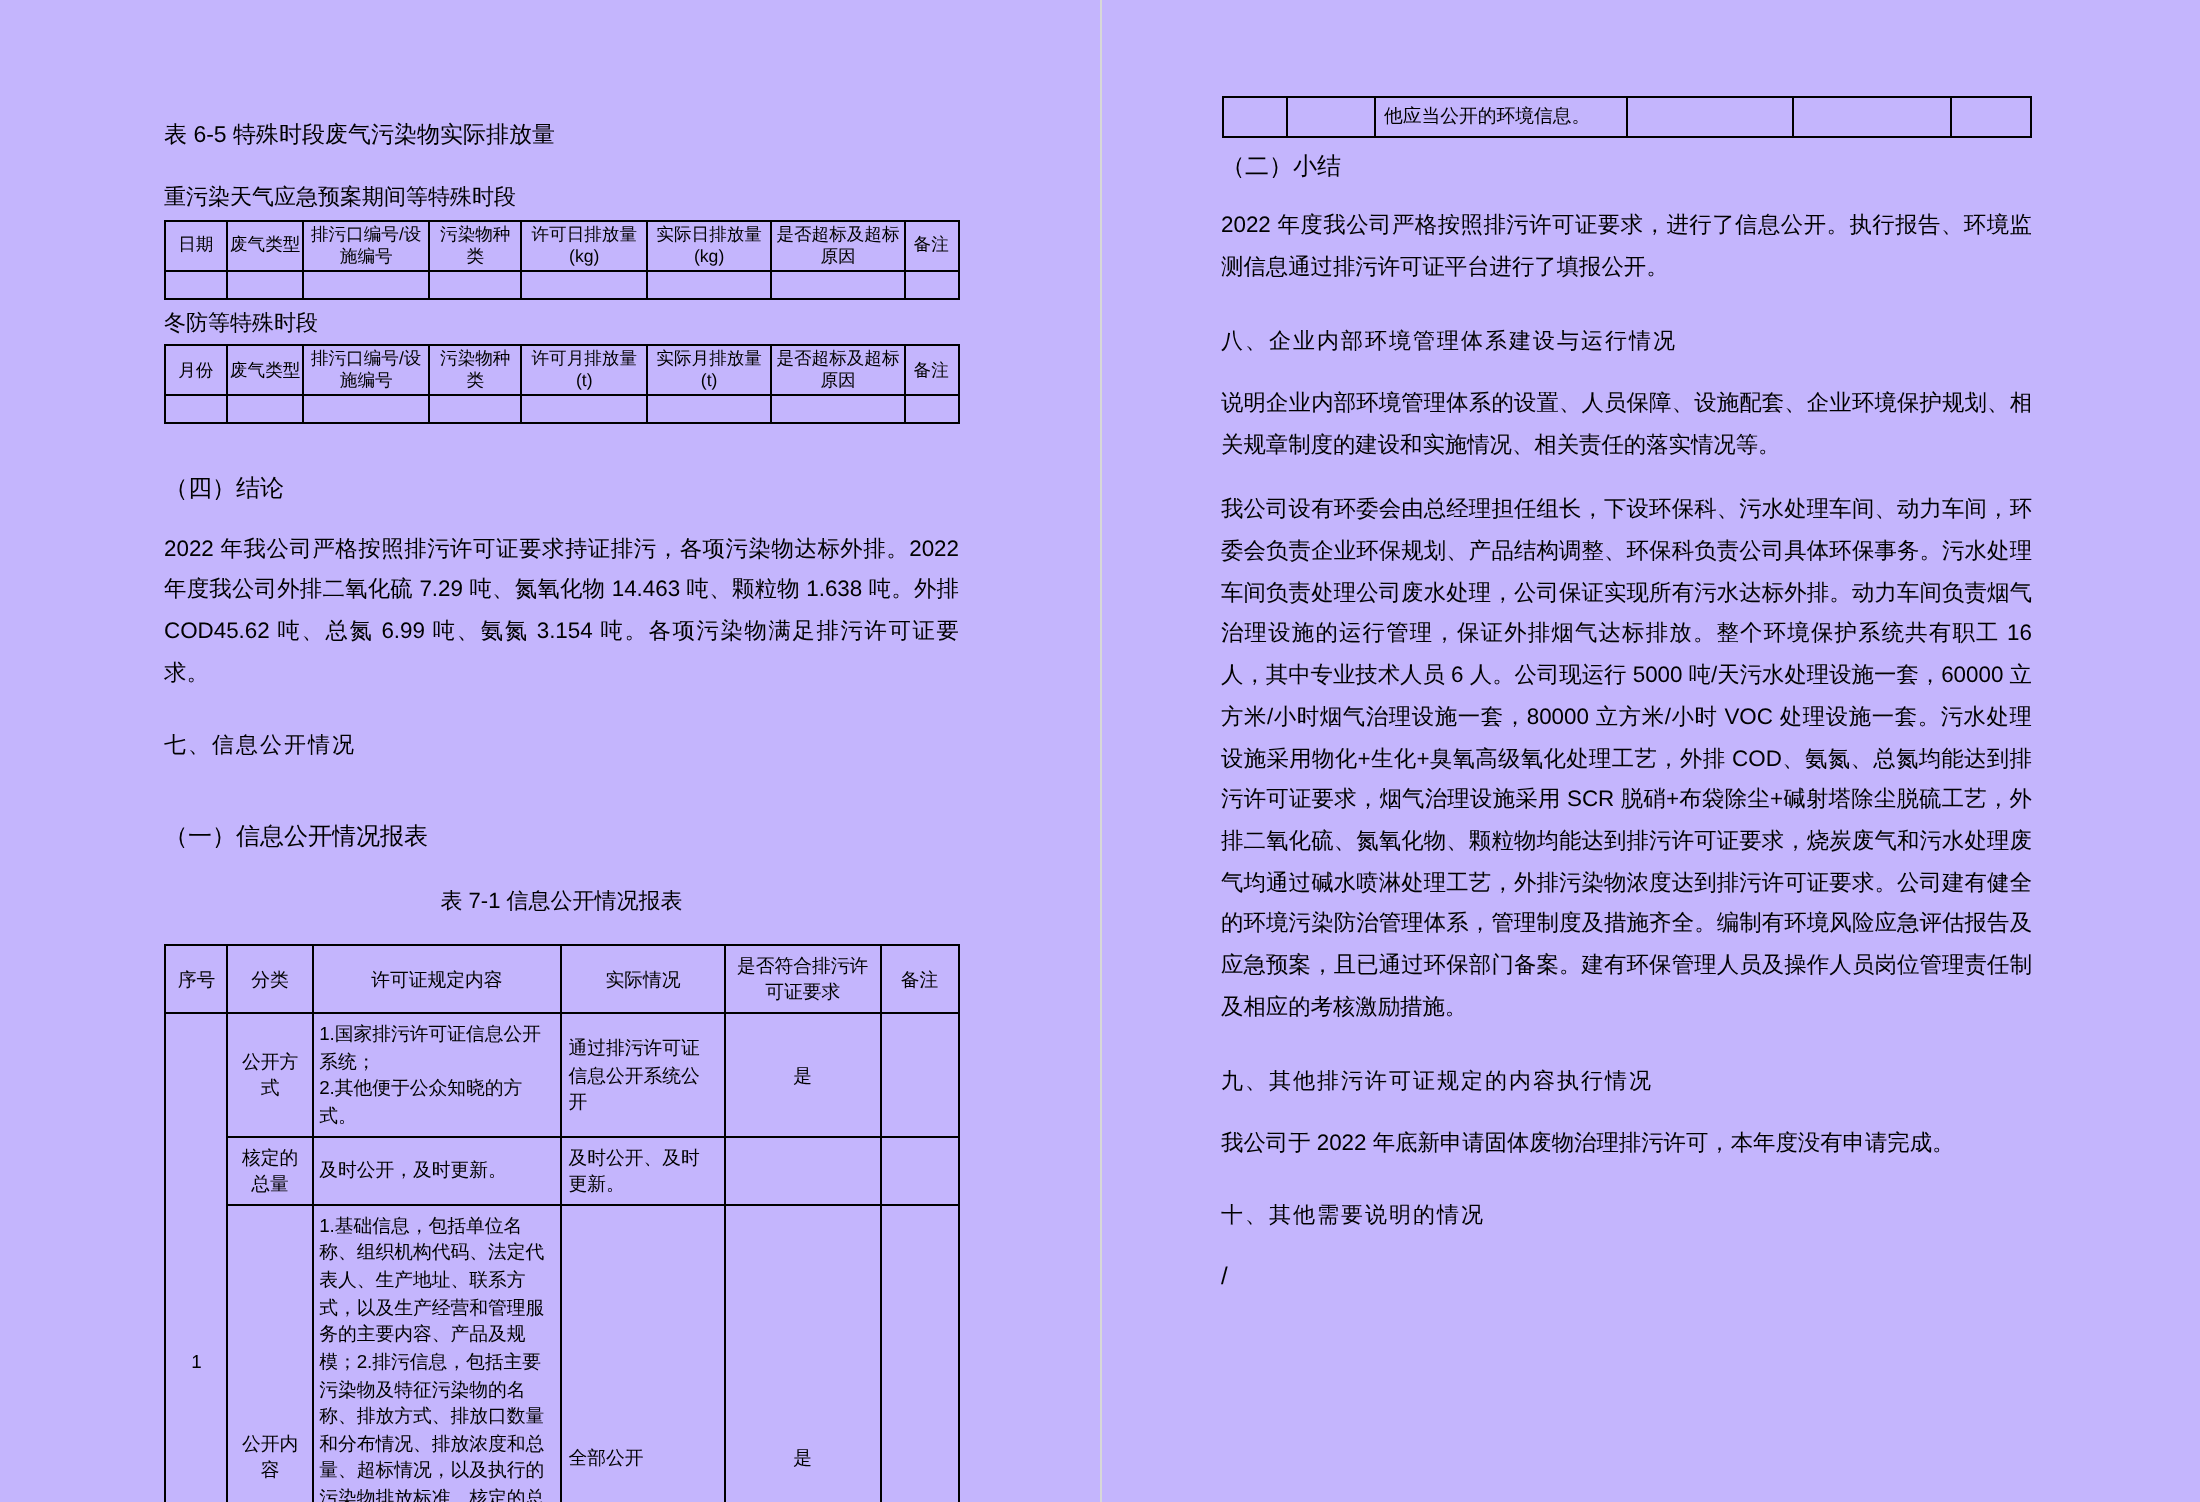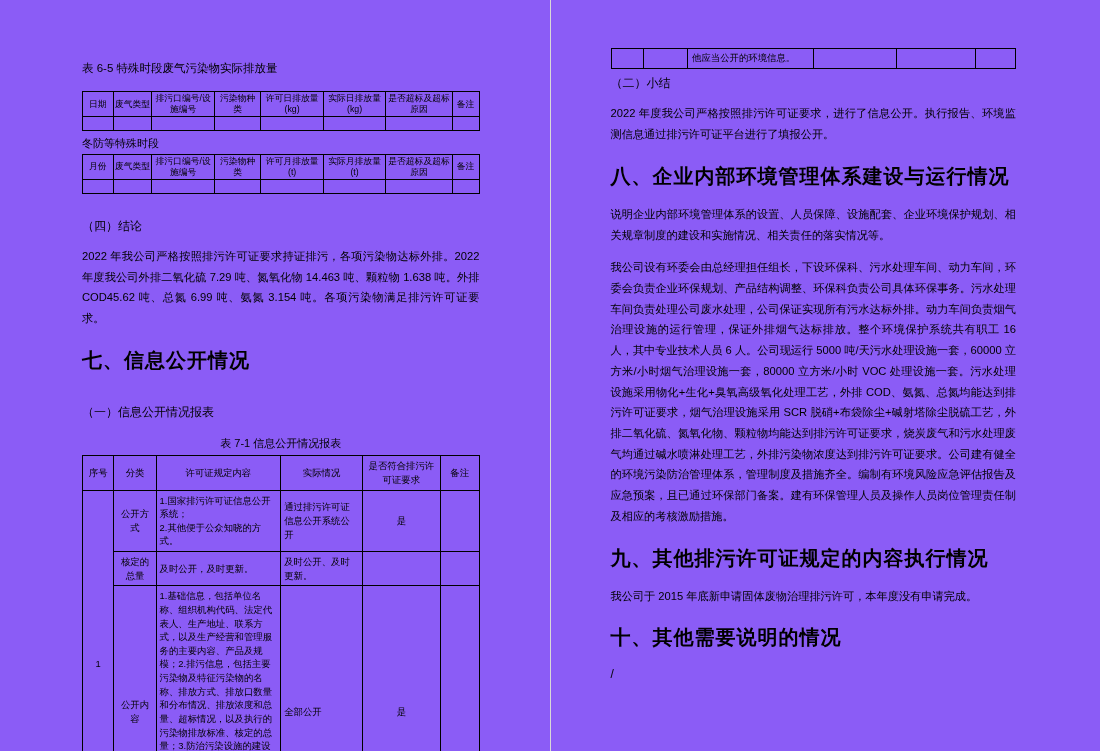--- a/index.html
+++ b/index.html
@@ -15,21 +15,21 @@
     overflow: hidden;
   }
   .page-wrap {
     display: flex;
     width: 1100px;
     height: 751px;
     box-sizing: border-box;
   }
   .page {
     box-sizing: border-box;
-    background: #8b5cf6;
+    background: #c4b5fd;
     position: relative;
   }
   .page-left {
     width: 550px;
     padding: 60px 70px 10px 82px;
   }
   .page-right {
     width: 550px;
     padding: 48px 84px 10px 60px;
   }
@@ -61,40 +61,40 @@
     vertical-align: middle;
     text-align: center;
     font-weight: normal;
     word-break: break-all;
   }
   table.grid.thin td {
     padding: 1px 1px;
     font-size: 8.8px;
   }
   h3.sec {
-    font-size: 20px;
-    font-weight: bold;
+    font-size: 11px;
+    font-weight: normal;
     margin: 18px 0 14px 0;
     letter-spacing: 1px;
   }
   .h-sub {
     font-size: 12px;
     margin: 28px 0 10px 0;
     line-height: 1.7;
   }
   p.body {
     font-size: 11.2px;
     line-height: 1.85;
     margin: 0 0 12px 0;
     text-align: justify;
   }
   .tbl-title-7 {
     font-size: 11px;
     text-align: center;
-    margin: 14px 0 4px 0;
+    margin: 14px 0 14px 0;
   }
   table.grid7 {
     border-collapse: collapse;
     width: 100%;
     table-layout: fixed;
   }
   table.grid7 td {
     border: 1px solid #000000;
     font-size: 9.4px;
     line-height: 1.45;
@@ -129,20 +129,21 @@
 </style>
 </head>
 <body>
 
 <div class="page-wrap">
 
   <div class="page page-left">
 
     <div class="tbl-caption">表 6-5 特殊时段废气污染物实际排放量</div>
 
+    <div class="sub-caption">重污染天气应急预案期间等特殊时段</div>
 
     <table class="grid thin">
       <tbody>
           <tr>
         <td style="width:7%;">日期</td>
         <td style="width:9%;">废气类型</td>
         <td style="width:15%;">排污口编号/设施编号</td>
         <td style="width:11%;">污染物种类</td>
         <td style="width:15%;">许可日排放量(kg)</td>
         <td style="width:15%;">实际日排放量(kg)</td>
@@ -259,21 +260,21 @@
     <p class="body">2022 年度我公司严格按照排污许可证要求，进行了信息公开。执行报告、环境监测信息通过排污许可证平台进行了填报公开。</p>
 
     <h3 class="sec">八、企业内部环境管理体系建设与运行情况</h3>
 
     <p class="body">说明企业内部环境管理体系的设置、人员保障、设施配套、企业环境保护规划、相关规章制度的建设和实施情况、相关责任的落实情况等。</p>
 
     <p class="body">我公司设有环委会由总经理担任组长，下设环保科、污水处理车间、动力车间，环委会负责企业环保规划、产品结构调整、环保科负责公司具体环保事务。污水处理车间负责处理公司废水处理，公司保证实现所有污水达标外排。动力车间负责烟气治理设施的运行管理，保证外排烟气达标排放。整个环境保护系统共有职工 16 人，其中专业技术人员 6 人。公司现运行 5000 吨/天污水处理设施一套，60000 立方米/小时烟气治理设施一套，80000 立方米/小时 VOC 处理设施一套。污水处理设施采用物化+生化+臭氧高级氧化处理工艺，外排 COD、氨氮、总氮均能达到排污许可证要求，烟气治理设施采用 SCR 脱硝+布袋除尘+碱射塔除尘脱硫工艺，外排二氧化硫、氮氧化物、颗粒物均能达到排污许可证要求，烧炭废气和污水处理废气均通过碱水喷淋处理工艺，外排污染物浓度达到排污许可证要求。公司建有健全的环境污染防治管理体系，管理制度及措施齐全。编制有环境风险应急评估报告及应急预案，且已通过环保部门备案。建有环保管理人员及操作人员岗位管理责任制及相应的考核激励措施。</p>
 
     <h3 class="sec">九、其他排污许可证规定的内容执行情况</h3>
 
-    <p class="body">我公司于 2015 年底新申请固体废物治理排污许可，本年度没有申请完成。</p>
+    <p class="body">我公司于 2022 年底新申请固体废物治理排污许可，本年度没有申请完成。</p>
 
     <h3 class="sec">十、其他需要说明的情况</h3>
 
     <div class="slash">/</div>
 
   </div>
 
 </div>
 
 </body></html>

